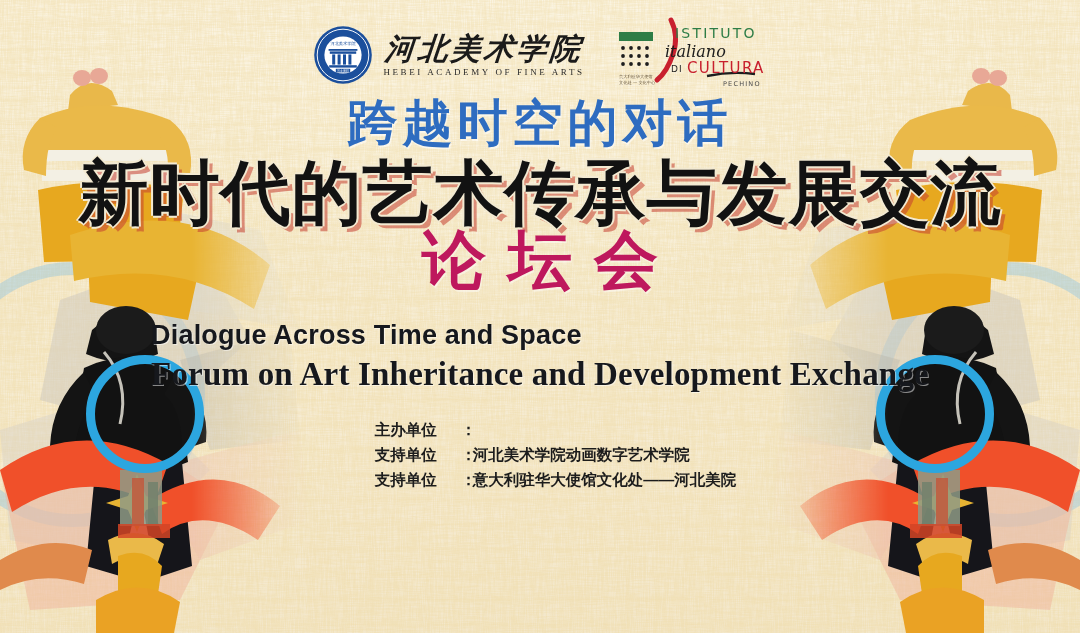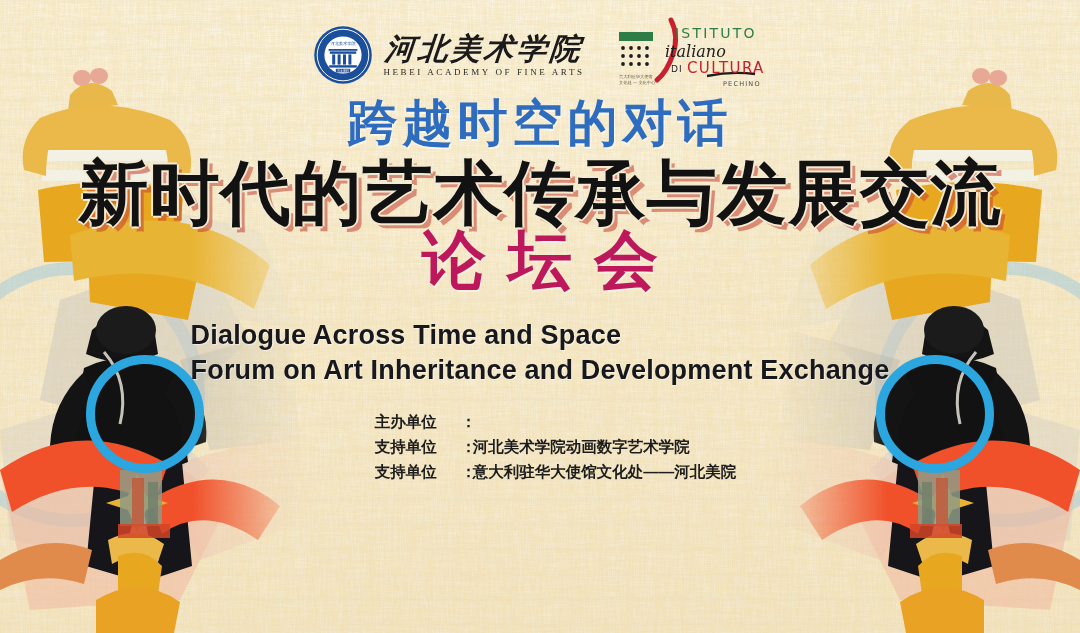--- a/index.html
+++ b/index.html
@@ -89,21 +89,21 @@
     text-shadow:1px 2px 0 rgba(255,255,255,.45);
     white-space:nowrap;
   }
 
   
   .en-block{
     margin-top:26px;color:#16181d;
     font-weight:800;line-height:1.28;letter-spacing:.2px;
   }
   .en-1{font-size:27px;}
-  .en-2{font-size:27px;}
+  .en-2{font-size:33px;font-family:Liberation Serif, serif;}
   .en-3{font-size:27px;}
   .en-block div{text-shadow:1px 1px 0 rgba(255,255,255,.5);}
 
   
   .credits{
     margin-top:22px;
     color:#1c1c1c;font-size:15.5px;font-weight:700;line-height:1.62;
     text-align:left;
   }
   .credit-row{display:flex;white-space:nowrap;margin-left:31px;}

